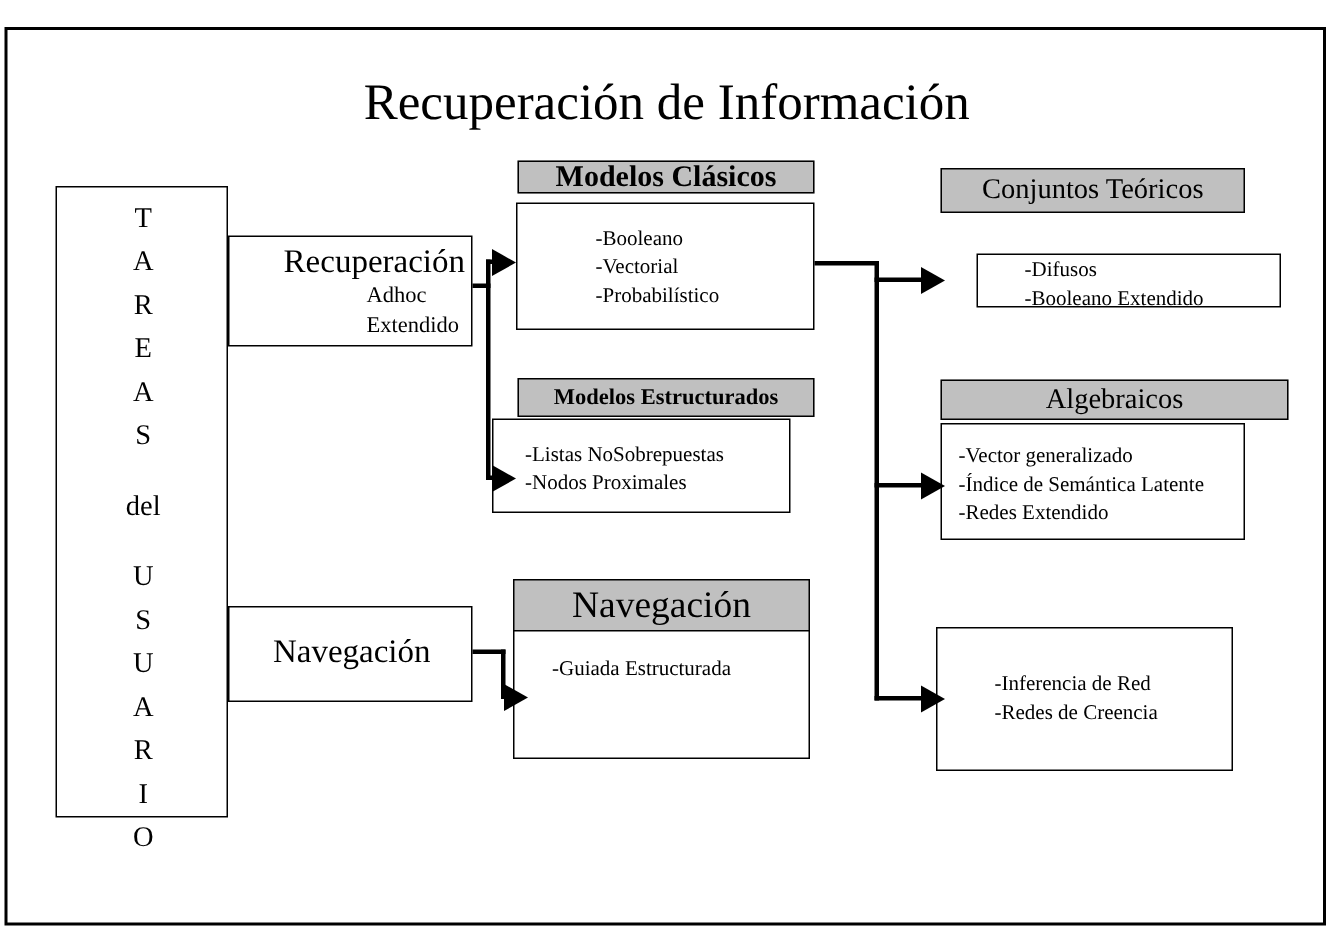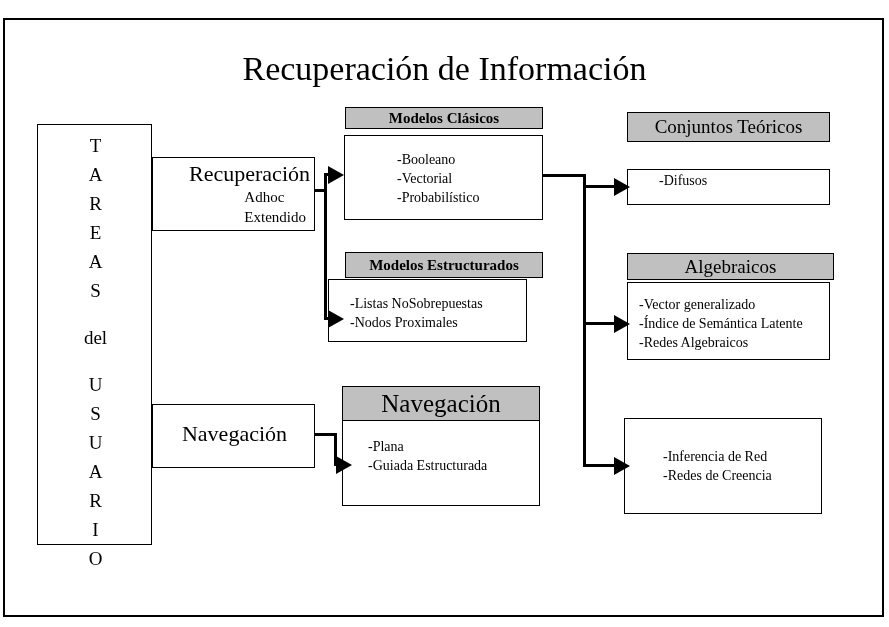--- a/index.html
+++ b/index.html
@@ -131,21 +131,21 @@
     width: 163px;
     text-align: center;
     font-size: 22px;
     line-height: 30px;
     white-space: nowrap;
   }
 
   
   #mc-hdr {
     left: 345px; top: 107px; width: 198px; height: 22px;
-    font-size: 15px; line-height: 20px; font-weight: bold;
+    font-size: 20px; line-height: 20px; font-weight: bold;
   }
   #mc-body {
     left: 344px; top: 135px; width: 199px; height: 85px; padding-left: 13px;
   }
   #mc-items { position: absolute; left: 52px; top: 14px; }
 
   
   #me-hdr {
     left: 345px; top: 252px; width: 198px; height: 26px;
     font-size: 15px; line-height: 24px; font-weight: bold;
@@ -164,27 +164,27 @@
     left: 342px; top: 420px; width: 198px; height: 86px;
   }
   #nv-items { position: absolute; left: 25px; top: 16px; }
 
   
   #ct-hdr {
     left: 627px; top: 112px; width: 203px; height: 30px;
     font-size: 19px; line-height: 28px; font-weight: normal;
   }
   #ct-body {
-    left: 627px; top: 169px; width: 203px; height: 36px;
+    left: 651px; top: 169px; width: 203px; height: 36px;
   }
   #ct-items { position: absolute; left: 31px; top: 1px; }
 
   
   #al-hdr {
-    left: 627px; top: 253px; width: 207px; height: 27px;
+    left: 627px; top: 253px; width: 232px; height: 27px;
     font-size: 19px; line-height: 25px; font-weight: normal;
   }
   #al-body {
     left: 627px; top: 282px; width: 203px; height: 78px;
   }
   #al-items { position: absolute; left: 11px; top: 12px; }
 
   
   #pr-hdr {
     left: 624px; top: 387px; width: 198px; height: 24px;
@@ -263,38 +263,38 @@
   <div class="body-list" id="me-body">
     <div id="me-items">
       <div class="listitem">-Listas NoSobrepuestas</div>
       <div class="listitem">-Nodos Proximales</div>
     </div>
   </div>
 
   <div class="hdr" id="nv-hdr">Navegación</div>
   <div class="body-list" id="nv-body">
     <div id="nv-items">
-      <div class="listitem">-Plana</div>
       <div class="listitem">-Guiada Estructurada</div>
     </div>
   </div>
 
   <div class="hdr" id="ct-hdr">Conjuntos Teóricos</div>
   <div class="body-list" id="ct-body">
     <div id="ct-items">
       <div class="listitem">-Difusos</div>
+      <div class="listitem">-Booleano Extendido</div>
     </div>
   </div>
 
   <div class="hdr" id="al-hdr">Algebraicos</div>
   <div class="body-list" id="al-body">
     <div id="al-items">
       <div class="listitem">-Vector generalizado</div>
       <div class="listitem">-Índice de Semántica Latente</div>
-      <div class="listitem">-Redes Algebraicos</div>
+      <div class="listitem">-Redes Extendido</div>
     </div>
   </div>
 
   <div class="hdr" id="pr-hdr">Probabilísticos</div>
   <div class="body-list" id="pr-body">
     <div id="pr-items">
       <div class="listitem">-Inferencia de Red</div>
       <div class="listitem">-Redes de Creencia</div>
     </div>
   </div>

